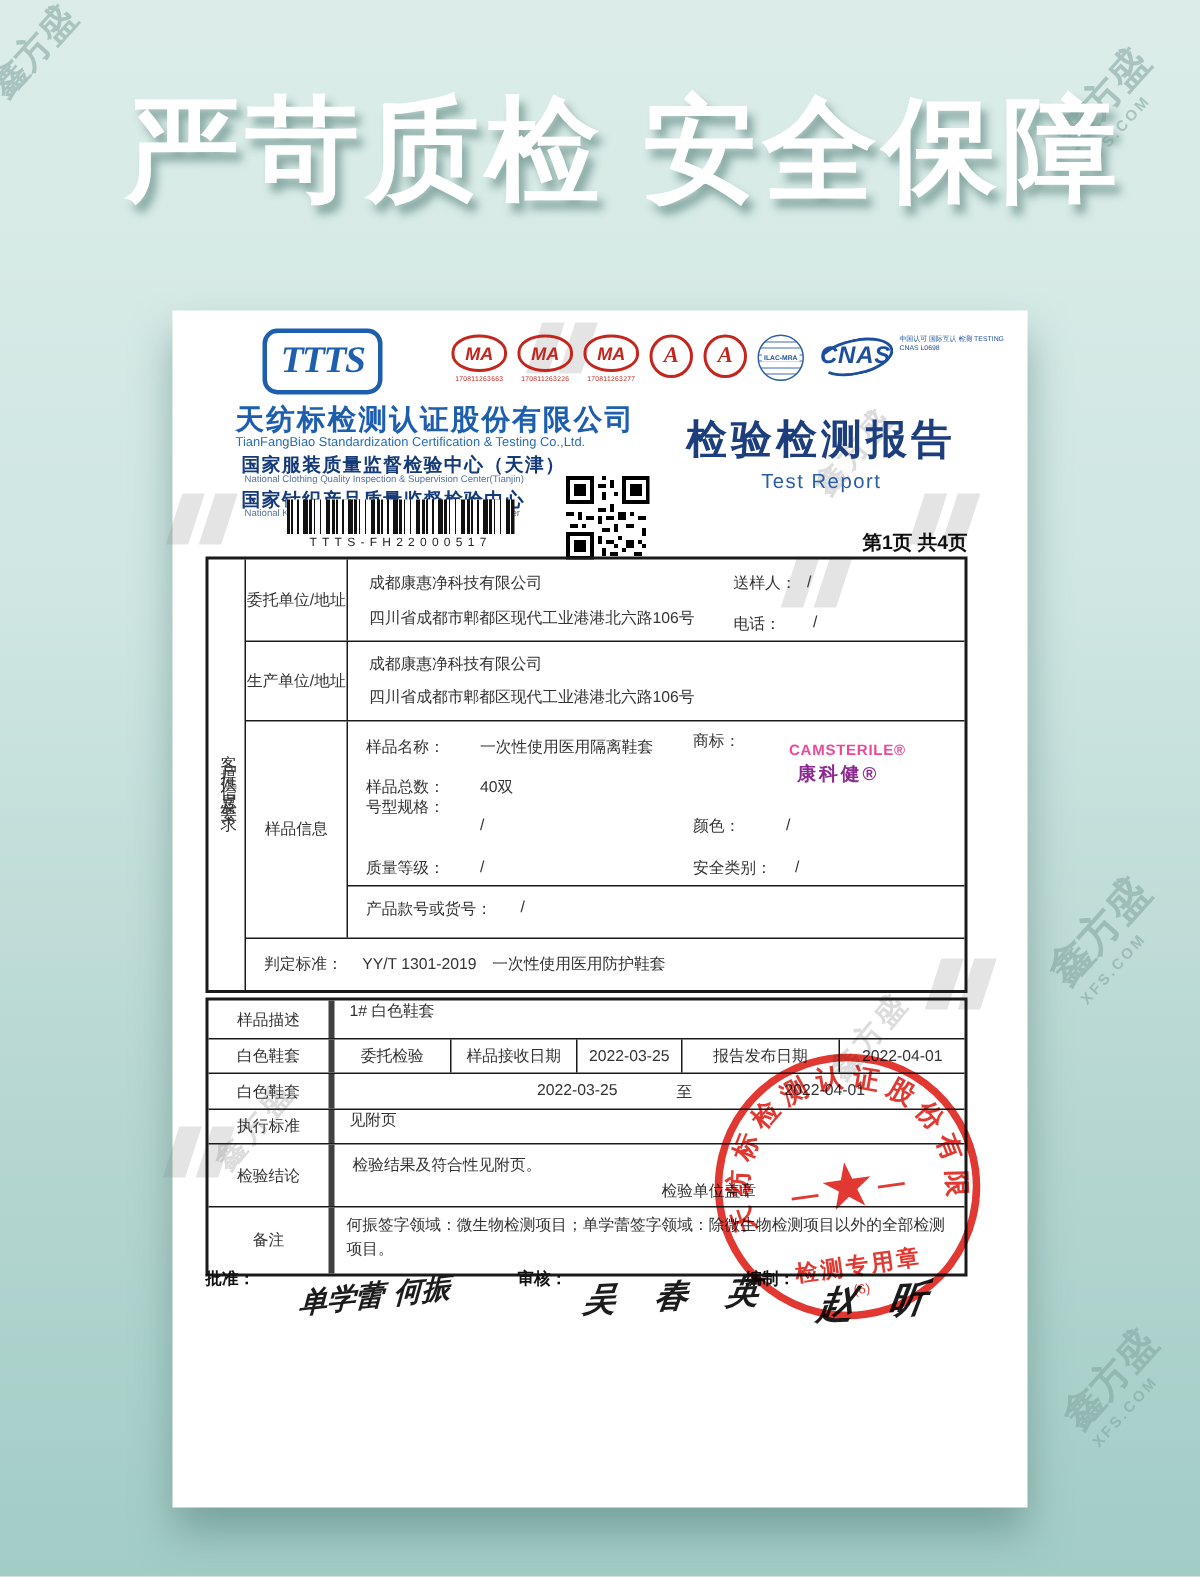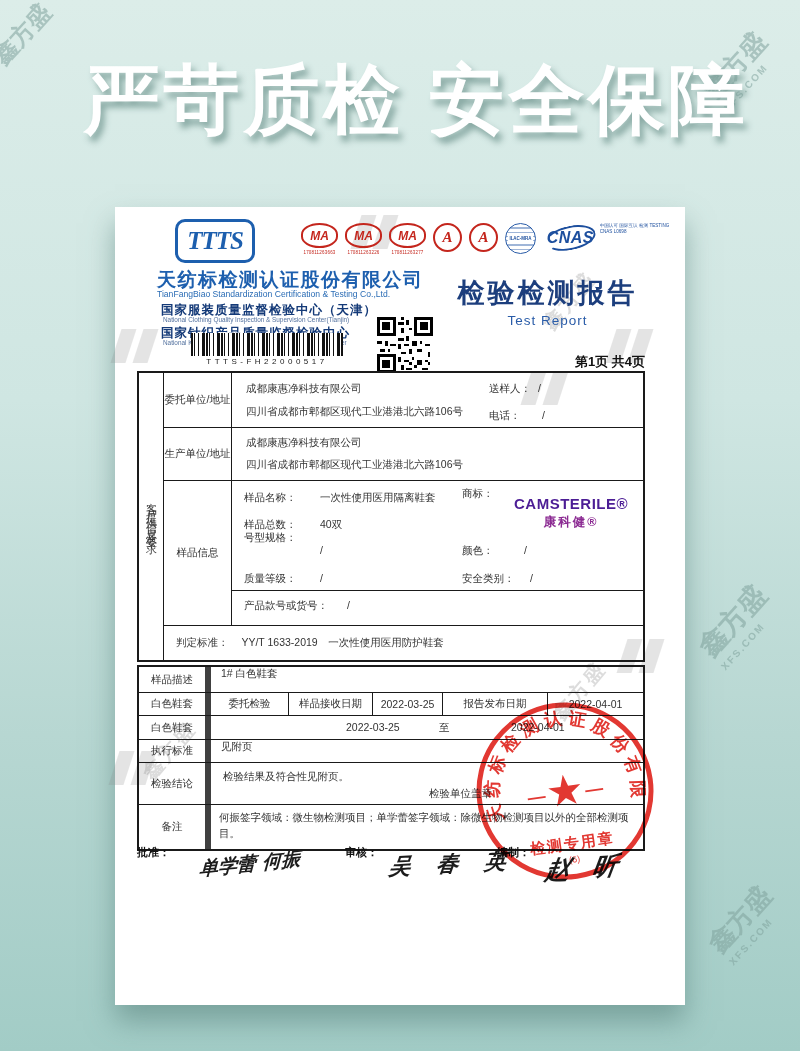--- a/index.html
+++ b/index.html
@@ -86,29 +86,29 @@
   .arow:last-child{ border-bottom:none; }
   .alabel{ width:68px; border-right:1px solid #1a1a1a; display:flex; align-items:center; justify-content:center; text-align:center; }
   .acontent{ flex:1; position:relative; }
 
   .row-entrust{ height:55px; } .row-producer{ height:53px; } .row-sample{ height:145px; } .row-judge{ height:34px; }
   .two-line{ display:flex; flex-direction:column; justify-content:space-around; padding:4px 0 4px 14px; height:100%; }
   .kv{ position:absolute; white-space:nowrap; }
 
   .sample-top{ position:relative; height:110px; border-bottom:1px solid #1a1a1a; }
   .sample-bottom{ position:relative; height:33px; }
-  .brand-1{ color:#4c1d95; font-weight:bold; font-size:15px; letter-spacing:.5px; }
+  .brand-1{ color:#ec4899; font-weight:bold; font-size:10px; letter-spacing:.5px;margin-left:12px; }
   .brand-2{ color:#8b2a92; font-weight:bold; font-size:12.5px; letter-spacing:2px; text-align:center; margin-top:2px; }
 
   .judge-line{ position:absolute; left:12px; top:10px; }
 
   .secB{ border:2px solid #1a1a1a; margin-top:3px; }
   .brow{ display:flex; border-bottom:1px solid #1a1a1a; }
   .brow:last-child{ border-bottom:none; }
-  .blabel{ width:72px; border-right:6px solid #404040; display:flex; align-items:center; justify-content:center; }
+  .blabel{ width:84px; border-right:4px solid #404040; display:flex; align-items:center; justify-content:center; }
   .bcontent{ flex:1; position:relative; }
   .row-desc{ height:26px; } .row-nature{ height:23px; } .row-dates{ height:24px; }
   .row-exec{ height:23px; } .row-concl{ height:42px; } .row-remark{ height:44px; }
   .cellline{ display:flex; height:100%; }
   .ncell{ display:flex; align-items:center; justify-content:center; border-right:1px solid #1a1a1a; }
   .ncell:last-child{ border-right:none; }
   .remark-text{ padding:4px 8px; line-height:1.55; }
 
   
   .sig-row{ position:absolute; left:22px; top:636px; width:508px; height:60px; font-size:11px; z-index:1; }
@@ -307,21 +307,21 @@
               <span class="kv" style="left:12px; top:8px;" data-interactable="false">产品款号或货号：</span>
               <span class="kv" style="left:115px; top:8px;" data-interactable="false">/</span>
             </div>
           </div>
         </div>
 
         <div class="arow row-judge" data-interactable="false">
           <div class="acontent" style="width:100%;">
             <span class="judge-line">
               <b style="font-weight:normal;" data-interactable="false">判定标准：</b>
-              <span style="margin-left:10px;" data-interactable="false">YY/T 1633-2019　一次性使用医用防护鞋套</span>
+              <span style="margin-left:10px;" data-interactable="false">YY/T 1301-2019　一次性使用医用防护鞋套</span>
             </span>
           </div>
         </div>
 
       </div>
     </div>
 
     <div class="secB" data-interactable="false">
 
       <div class="brow row-desc" data-interactable="false">

